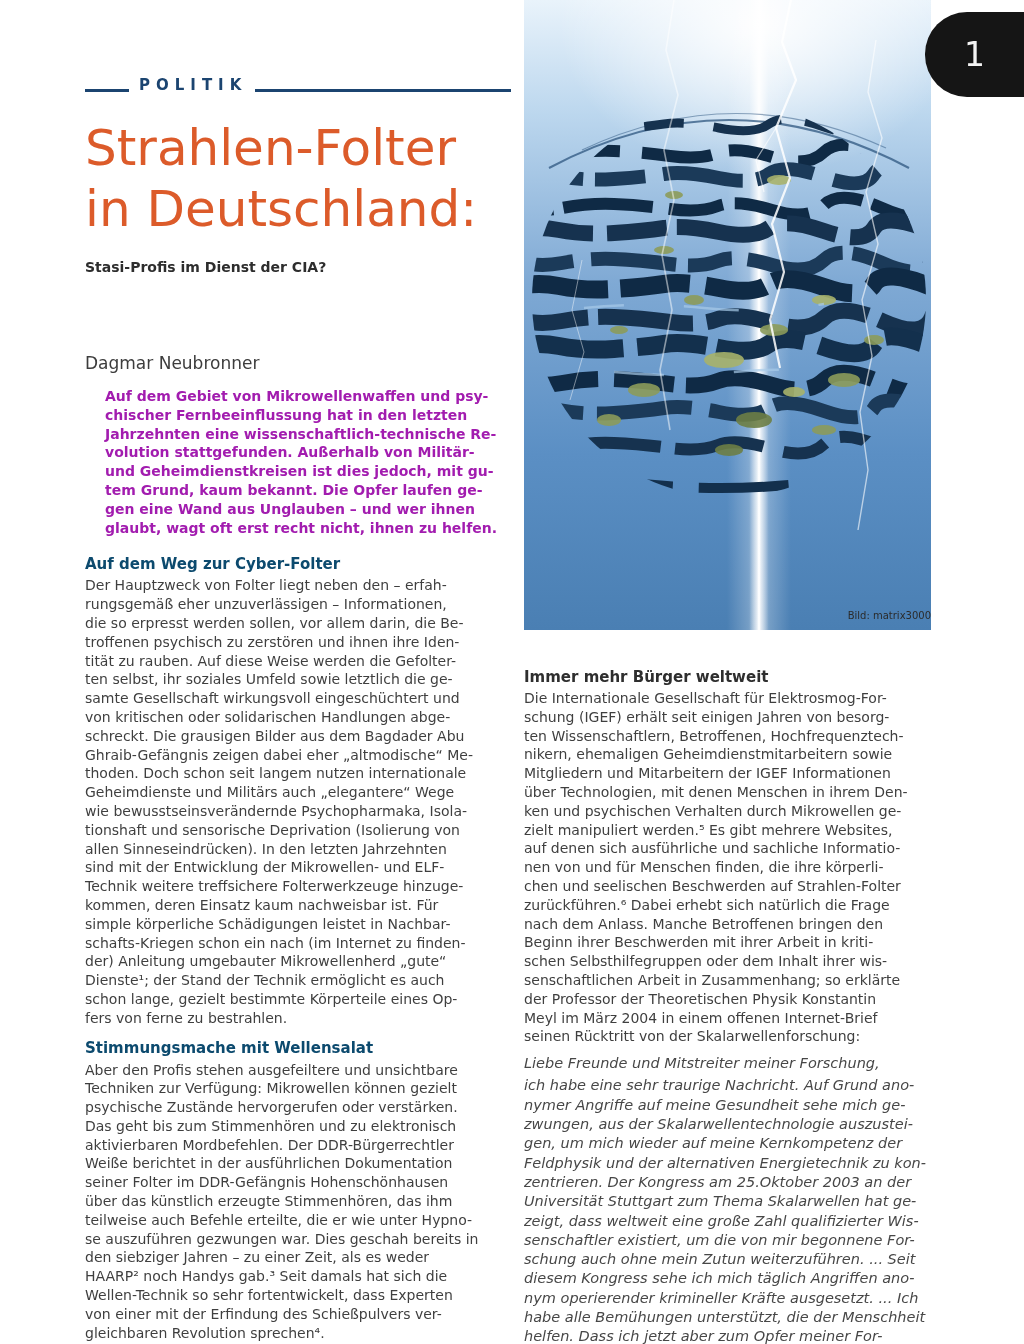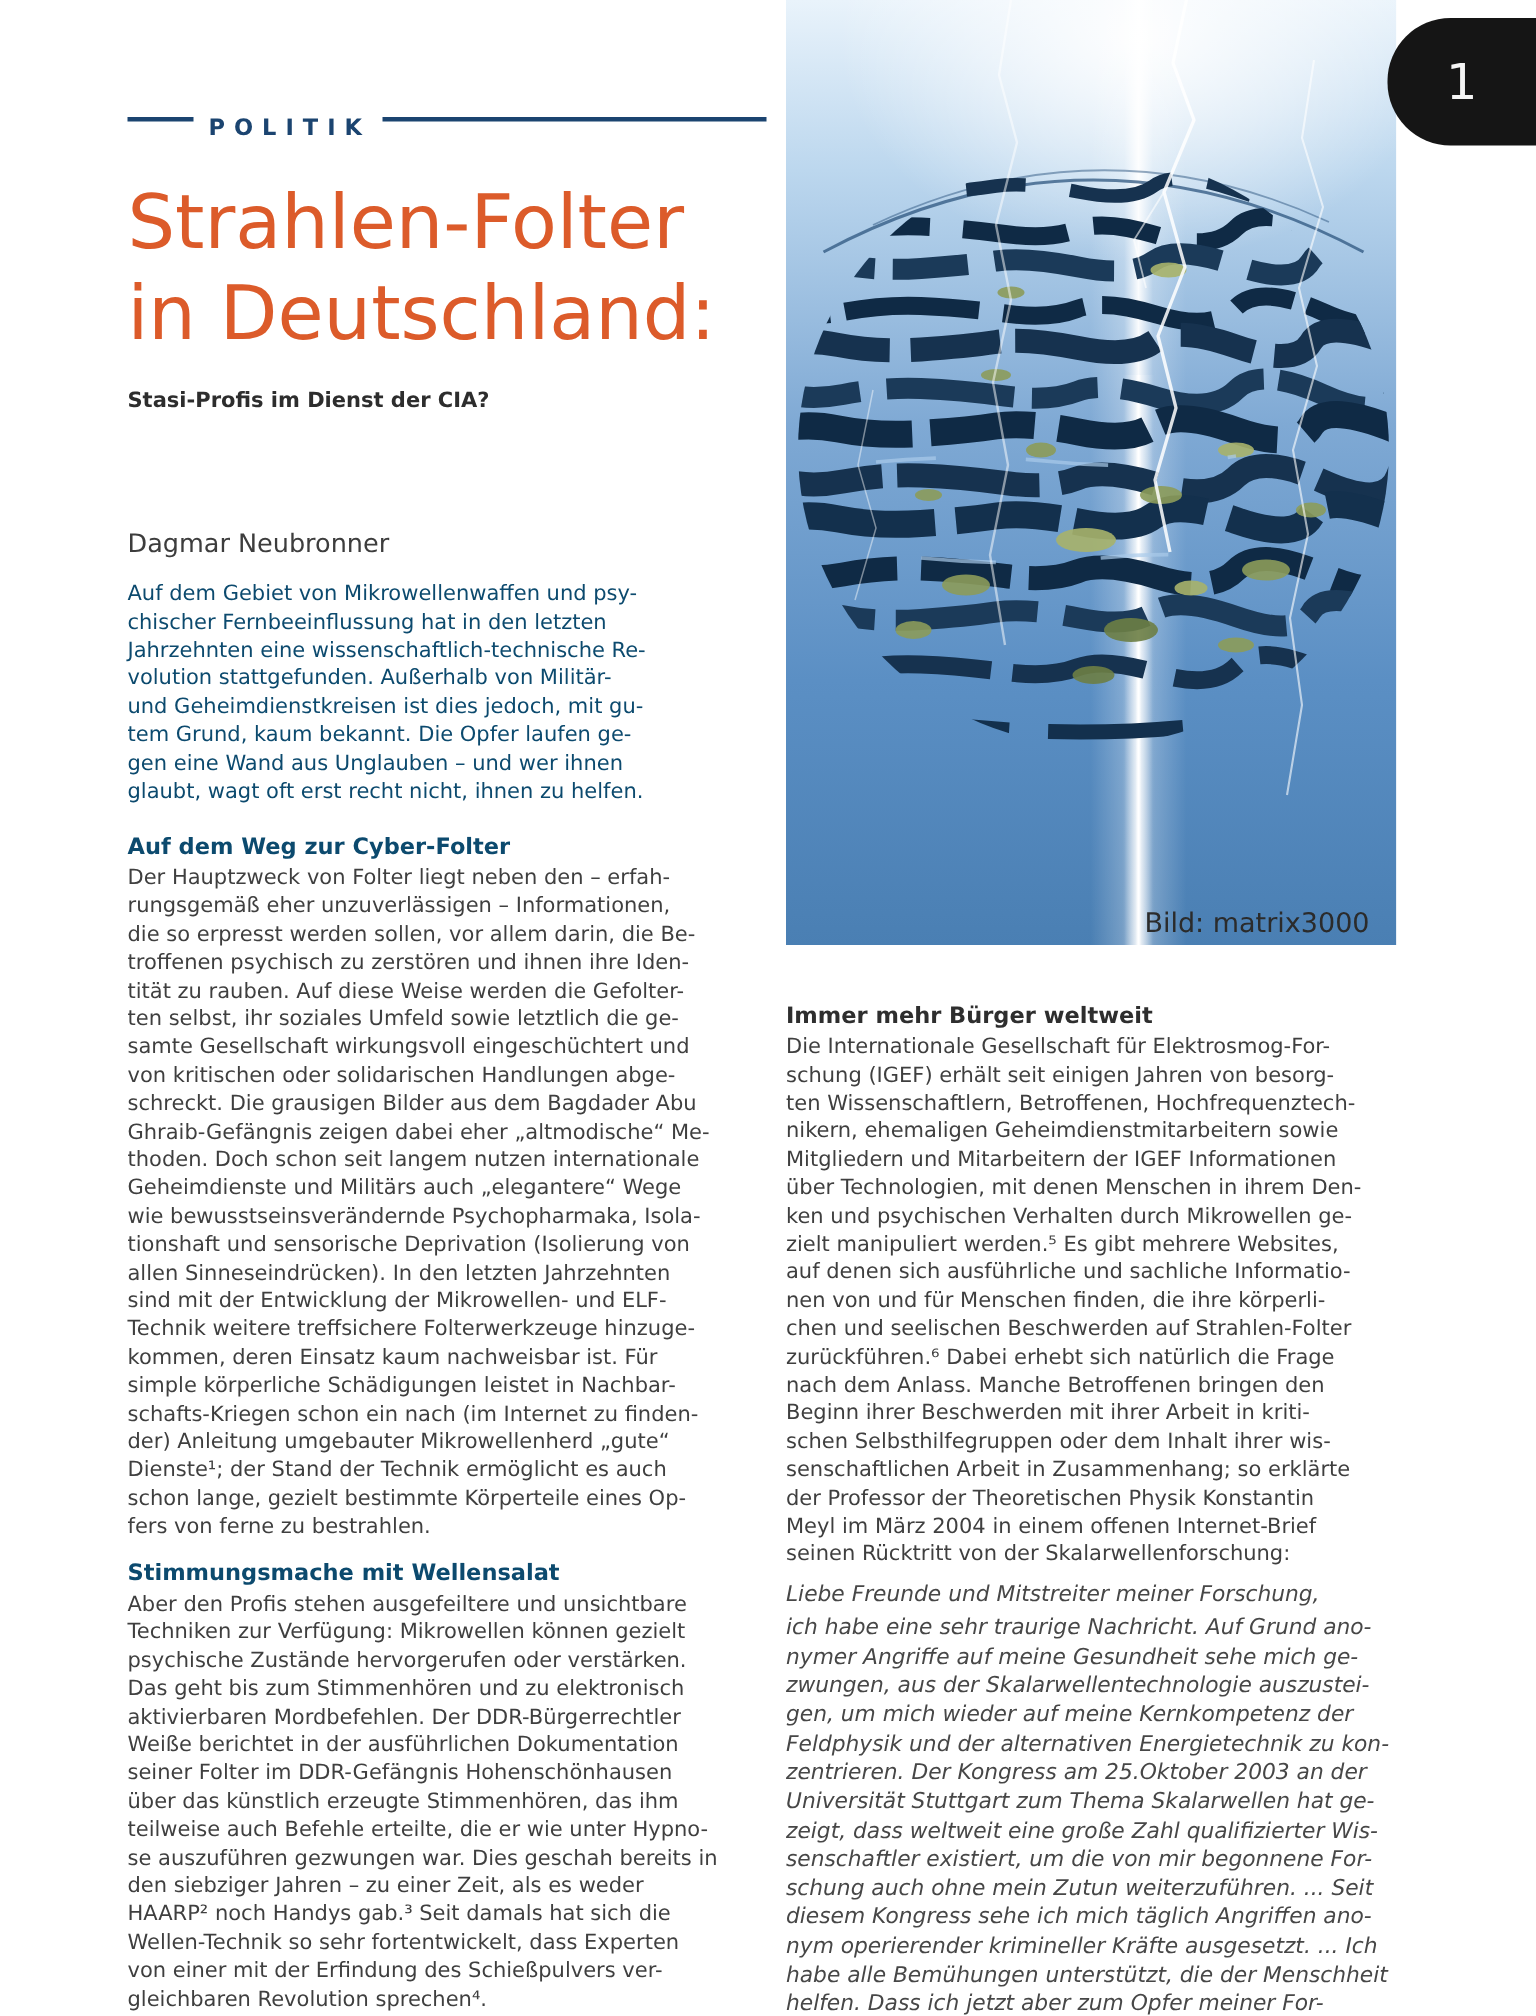--- a/index.html
+++ b/index.html
@@ -9,55 +9,55 @@
     position:relative;
     overflow:hidden;
     font-family:"DejaVu Sans","Liberation Sans",sans-serif;
     color:#3d3d3d;
     -webkit-font-smoothing:antialiased;
   }
   .pre{white-space:pre-line;}
 
   
   .left-col{position:absolute;left:85px;top:78px;width:426px;}
-  .kicker-row{display:flex;align-items:flex-start;height:14px;}
+  .kicker-row{display:flex;align-items:flex-end;height:14px;}
   .kicker-rule-short{flex:0 0 44px;height:3px;background:#1b4470;}
   .kicker-label{
     color:#1b4470;font-weight:bold;font-size:15px;
     letter-spacing:6px;padding:0 8px 0 10px;line-height:14px;
   }
   .kicker-rule-long{flex:1;height:3px;background:#1b4470;}
 
   .page-title{
     margin:26px 0 0 0;
     font-size:50px;line-height:61px;font-weight:400;
     color:#dc5b2a;letter-spacing:0;
   }
   .page-subtitle{
     margin:12px 0 0 0;
     font-size:14px;line-height:30px;font-weight:bold;color:#2d2d2d;
   }
   .author{margin-top:70px;font-size:17px;line-height:22px;color:#3d3d3d;}
   .intro{
-    margin-top:13px;font-weight:normal;font-size:14px;line-height:18.8px;color:#0c4a6e;
+    margin-top:13px;font-weight:bold;font-size:14px;line-height:18.8px;color:#a21caf;margin-left:20px;
   }
   h3.sec{
     margin:17px 0 0 0;font-size:15px;line-height:20px;font-weight:bold;color:#0c4a6e;
   }
   h3.sec2{margin-top:10px;}
   .body-par{margin:2px 0 0 0;font-size:14px;line-height:18.8px;color:#3f3f3f;}
   .body-par2{margin-top:3px;}
 
   
   .right-col{position:absolute;left:524px;top:0;width:461px;}
   .hero{position:relative;width:407px;height:630px;overflow:hidden;}
   .hero svg{display:block;}
   .hero-caption{
-    position:absolute;right:18px;bottom:7px;
-    font-size:18px;color:#2b2b2b;line-height:15px;
+    position:absolute;right:0;bottom:7px;
+    font-size:10px;color:#2b2b2b;line-height:15px;
   }
   h3.rsec{margin:37px 0 0 0;font-size:15px;line-height:20px;font-weight:bold;color:#2e2e2e;}
   .rbody{margin:2px 0 0 0;font-size:14px;line-height:18.8px;color:#3f3f3f;}
   .salutation{
     margin:8px 0 0 0;font-style:italic;font-size:14.5px;line-height:19.3px;color:#474747;
   }
   .letter{
     margin:3px 0 0 0;font-style:italic;font-size:14.5px;line-height:19.3px;color:#474747;
   }
 

